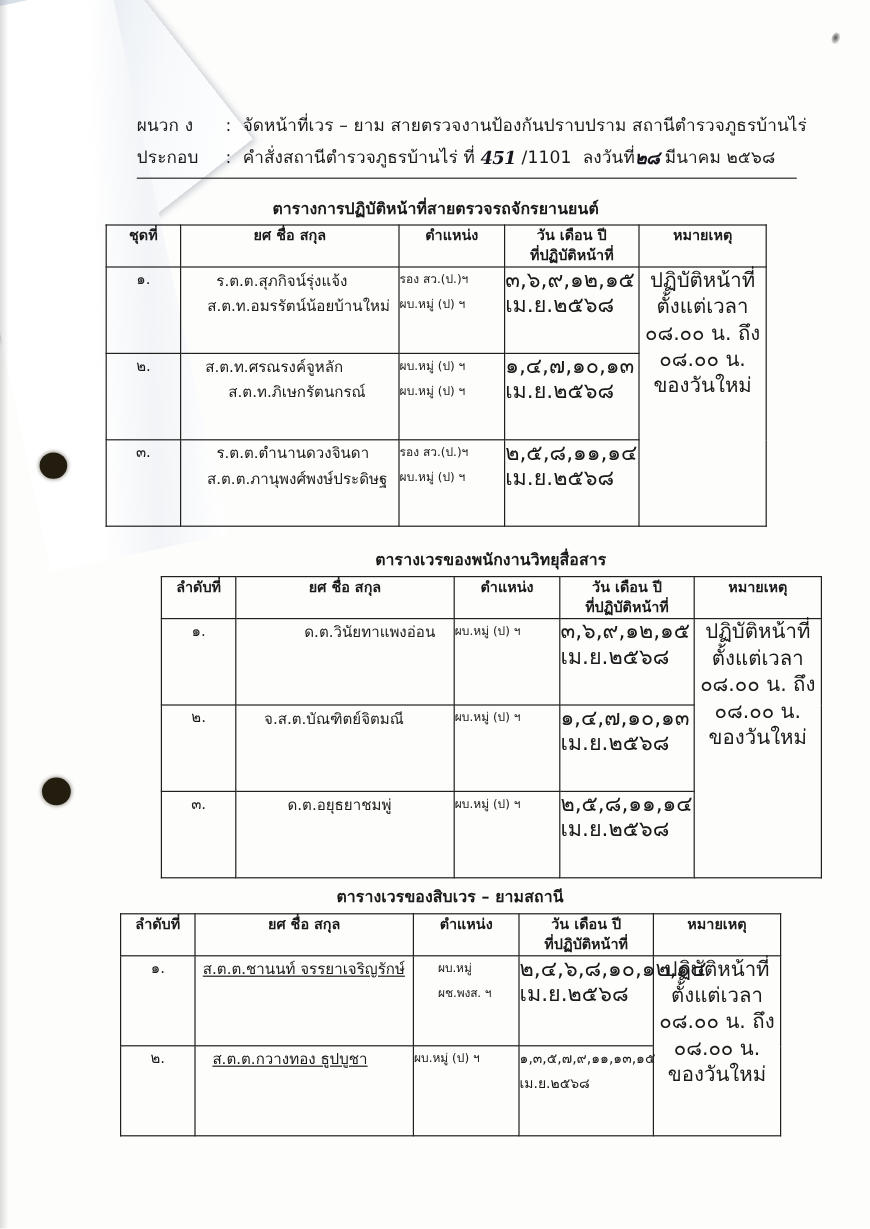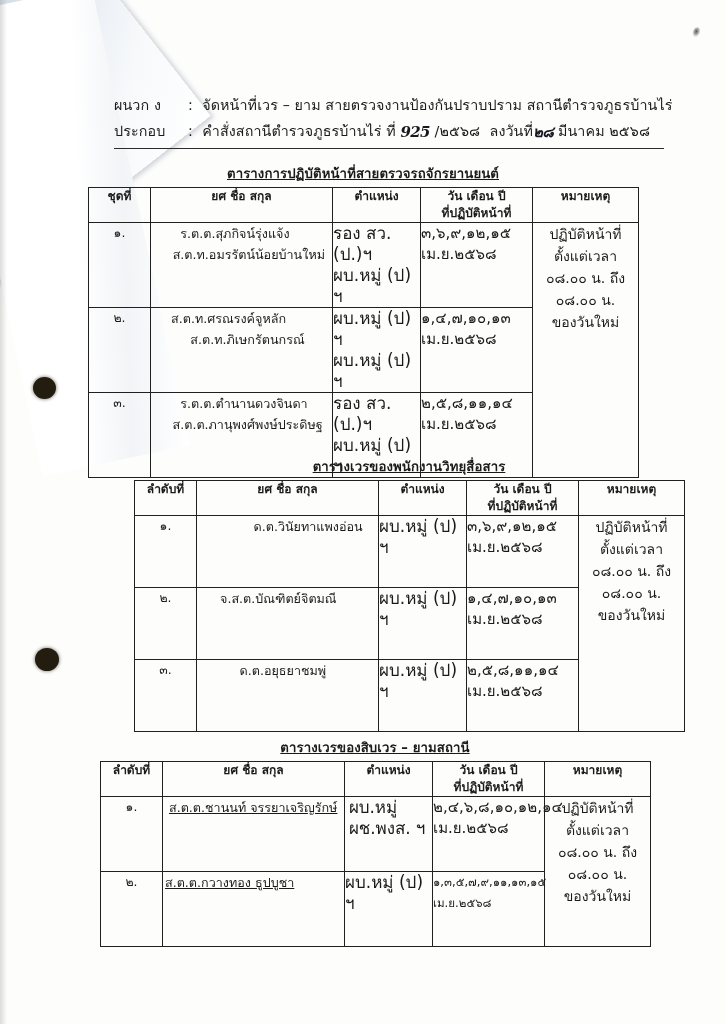--- a/index.html
+++ b/index.html
@@ -99,21 +99,20 @@
   }
 
   
   .table-wrap { position: absolute; }
   .table-title {
     text-align: center;
     font-size: 13.2px;
     font-weight: bold;
     margin-bottom: 3px;
     letter-spacing: 0.1px;
-    text-decoration: underline;
   }
   table.sched {
     border-collapse: collapse;
     width: 100%;
     table-layout: fixed;
   }
   table.sched th, table.sched td {
     border: 1.15px solid #20201f;
     padding: 0;
     vertical-align: top;
@@ -131,31 +130,31 @@
     text-align: center;
     font-size: 12.4px;
     padding-top: 11px;
   }
   td.c-name {
     font-size: 12.6px;
     padding: 9px 4px 4px 10px;
     line-height: 21px;
   }
   td.c-pos {
-    font-size: 17px;
+    font-size: 10px;
     padding: 9px 3px 4px 7px;
     line-height: 21px;
   }
   td.c-date {
-    font-size: 15px;
+    font-size: 18px;
     padding: 9px 3px 4px 7px;
     line-height: 21px;
   }
   td.c-remark {
-    font-size: 14px;
+    font-size: 17px;
     text-align: center;
     padding: 9px 6px 4px 6px;
     line-height: 22px;
     margin-left: 16px;
   }
   .nm {
     display: inline-block;
     min-width: 104px;
     text-align: right;
   }
@@ -177,22 +176,22 @@
   <div class="doc">
 
     <div class="header-block">
       <div class="header-line">
         <span class="header-label">ผนวก  ง</span><span>:</span>&nbsp;
         <span>จัดหน้าที่เวร – ยาม  สายตรวจงานป้องกันปราบปราม สถานีตำรวจภูธรบ้านไร่</span>
       </div>
       <div class="header-line">
         <span class="header-label">ประกอบ</span><span>:</span>&nbsp;
         <span>คำสั่งสถานีตำรวจภูธรบ้านไร่  ที่</span>
-        <span class="hw">925</span>
-        <span>/๒๕๖๘</span>&nbsp;
+        <span class="hw">451</span>
+        <span>/1101</span>&nbsp;
         <span>ลงวันที่</span><span class="hw">๒๘</span>
         <span>มีนาคม  ๒๕๖๘</span>
       </div>
     </div>
     <div class="rule"></div>
 
     <div class="table-wrap" style="left:88px; top:163px; width:550px;">
       <div class="table-title">ตารางการปฏิบัติหน้าที่สายตรวจรถจักรยานยนต์</div>
       <table class="sched">
         <colgroup>
@@ -361,36 +360,36 @@
               </th>
             <th class="hcell">หมายเหตุ</th>
           </tr>
         </thead>
         <tbody>
           <tr style="height:75px;">
             <td class="c-no">๑.</td>
             <td class="c-name" style="padding-left:6px;">
               <div><span class="nm nm-wide">ส.ต.ต.ชานนท์ จรรยาเจริญรักษ์</span></div>
             </td>
-            <td class="c-pos pos-small" style="padding-left:4px;">
+            <td class="c-pos pos-small" style="padding-left:20px;">
               <div>ผบ.หมู่ ผช.พงส. ฯ</div>
             </td>
             <td class="c-date">
               <div>๒,๔,๖,๘,๑๐,๑๒,๑๔</div>
               <div>เม.ย.๒๕๖๘</div>
             </td>
             <td class="c-remark" rowspan="2">
               <div>ปฏิบัติหน้าที่ตั้งแต่เวลา</div>
               <div>๐๘.๐๐ น. ถึง  ๐๘.๐๐ น.</div>
               <div>ของวันใหม่</div>
             </td>
           </tr>
           <tr style="height:75px;">
             <td class="c-no">๒.</td>
-            <td class="c-name" style="padding-left:2px;">
+            <td class="c-name" style="padding-left:14px;">
               <div><span class="nm nm-wide">ส.ต.ต.กวางทอง  ธูปบูชา</span></div>
             </td>
             <td class="c-pos">
               <div>ผบ.หมู่ (ป) ฯ</div>
             </td>
             <td class="c-date" style="font-size:11.6px;">
               <div>๑,๓,๕,๗,๙,๑๑,๑๓,๑๕</div>
               <div>เม.ย.๒๕๖๘</div>
             </td>
           </tr>

